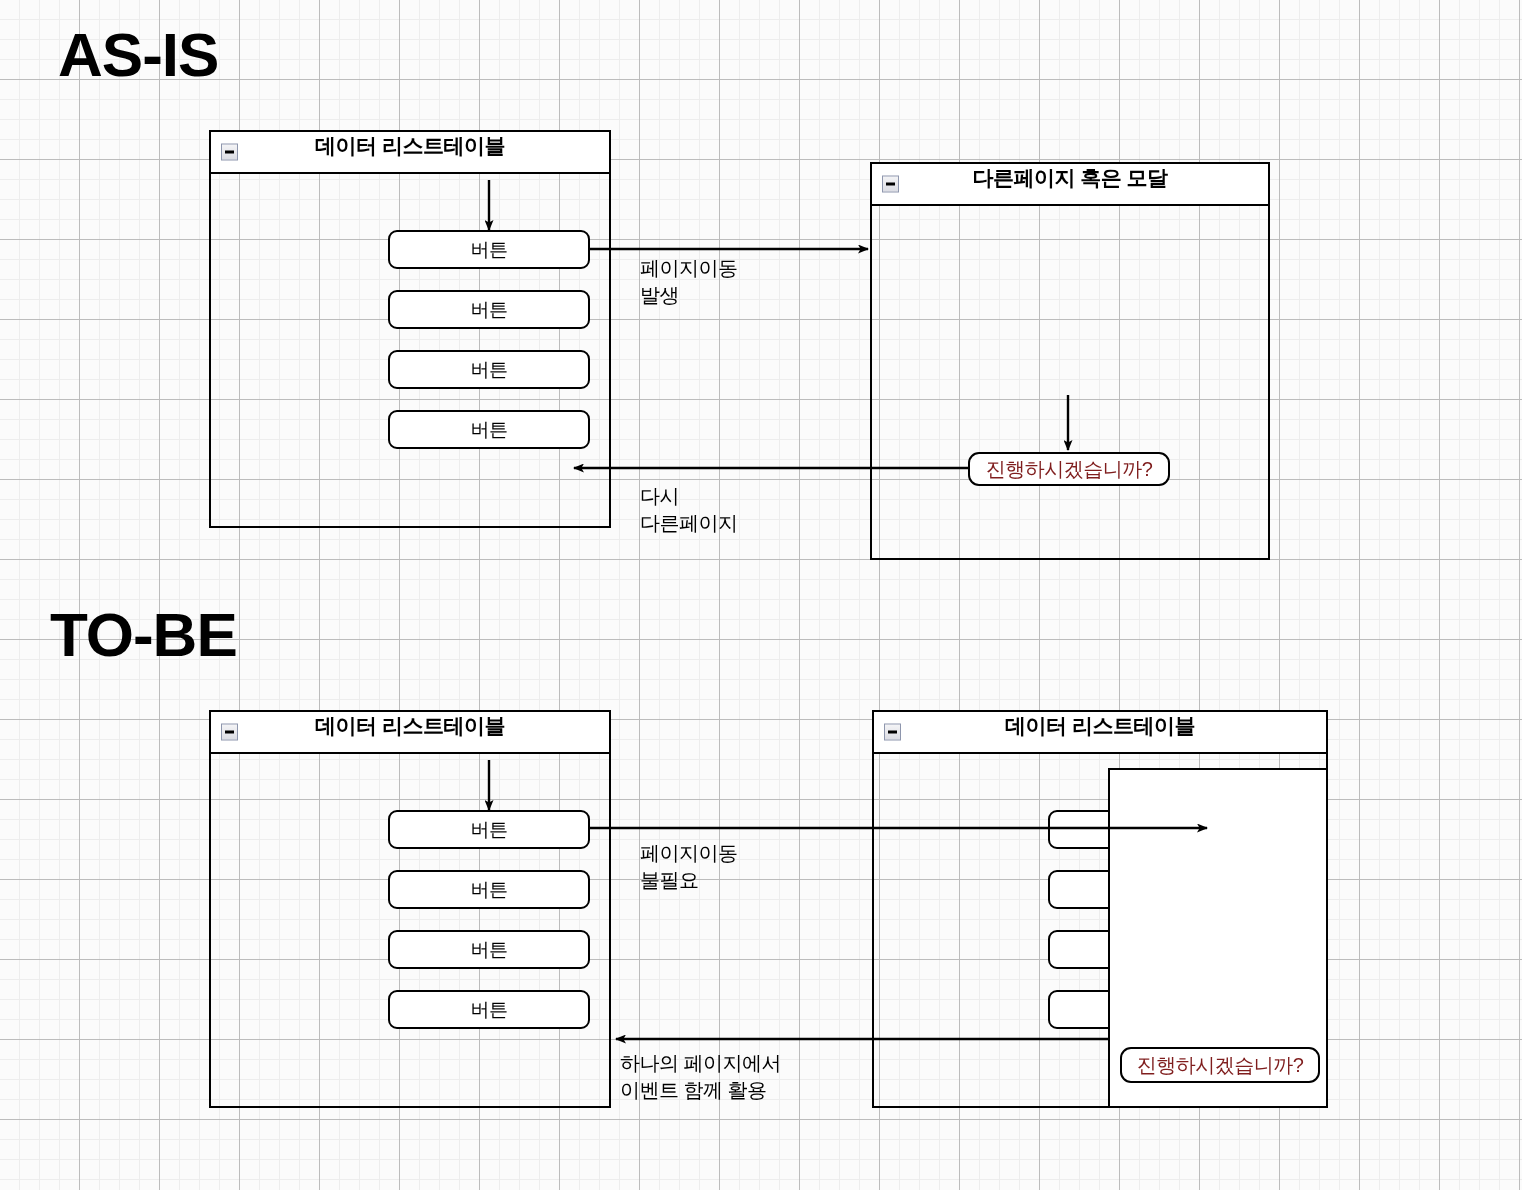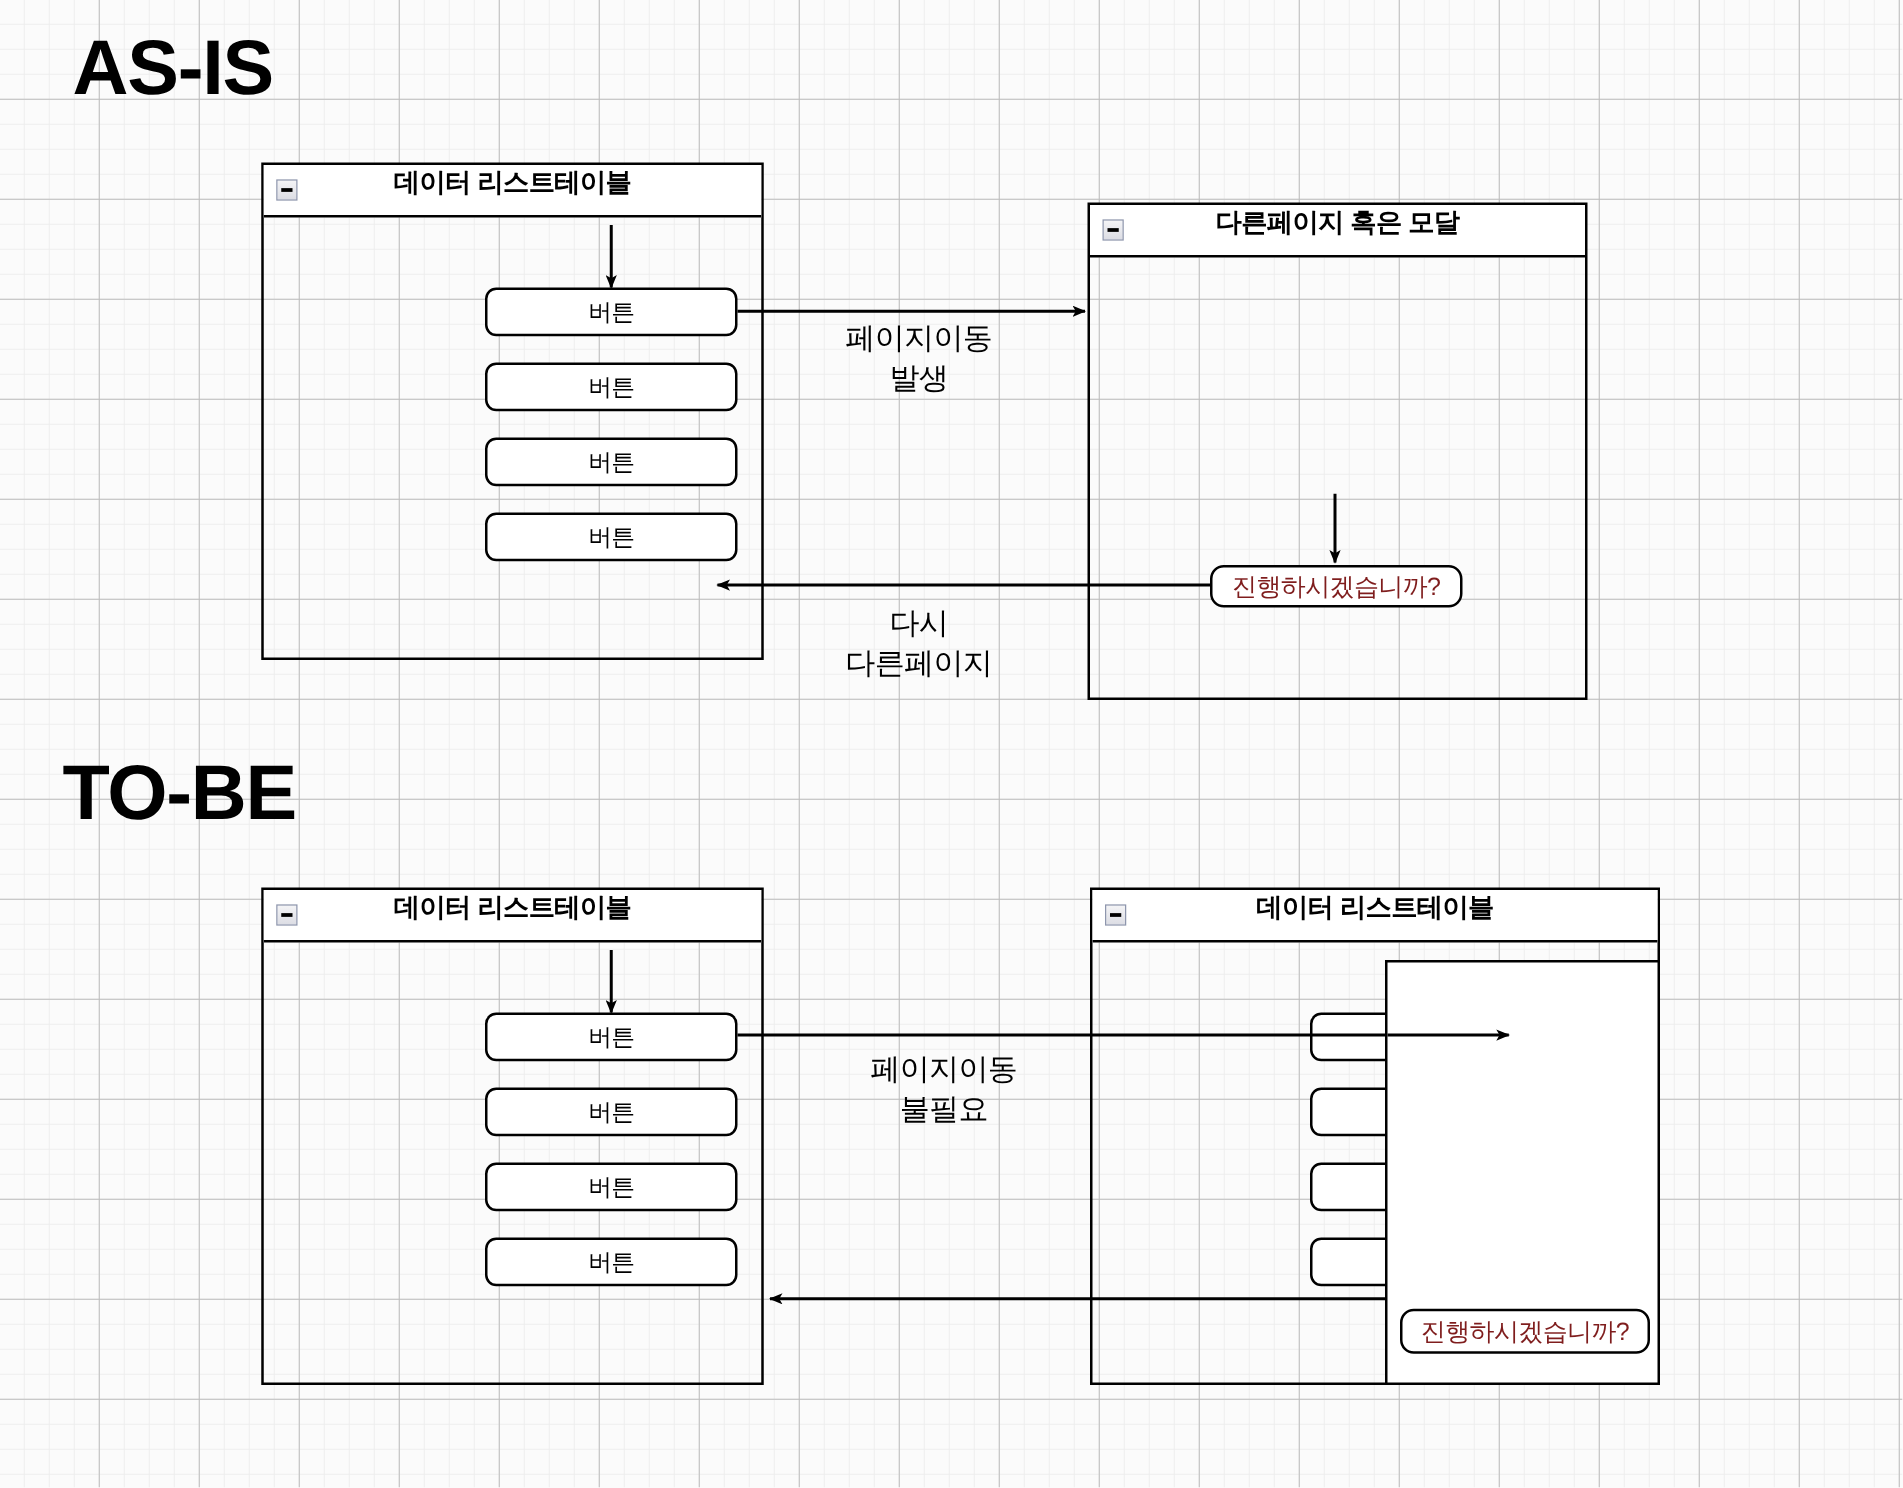--- a/index.html
+++ b/index.html
@@ -144,23 +144,22 @@
     z-index: 10;
     overflow: visible;
   }
   svg.wires-top {
     z-index: 25;
   }
 
   
   .edge-label {
     position: absolute;
-    font-size: 24px;
-    color: #000;
-    text-align: center;
+    font-size: 20px;
+    color: #000;
     line-height: 1.35;
     letter-spacing: -0.5px;
     white-space: pre-line;
     z-index: 12;
     background: rgba(251,251,251,0.0);
   }
 </style>
 </head>
 <body>
 
@@ -223,20 +222,22 @@
       <div class="btn" style="left:174px; top:236px; width:202px; height:39px;">M</div>
     </div>
   </div>
 
   <div class="overlay-panel" style="left:1108px; top:768px; width:220px; height:340px;"></div>
 
   <div class="bubble" style="left:1120px; top:1047px; width:200px; height:36px;">진행하시겠습니까?</div>
 
   <div class="edge-label" style="left:640px; top:840px; width:230px;">페이지이동
 불필요</div>
+  <div class="edge-label" style="left:620px; top:1050px; width:270px;">하나의 페이지에서
+이벤트 함께 활용</div>
 
   <svg class="wires">
     <defs>
       <marker id="arrow" markerWidth="11" markerHeight="9" refX="10" refY="4.5" orient="auto" markerUnits="userSpaceOnUse">
         <path d="M0,0 L11,4.5 L0,9 L2.6,4.5 Z" fill="#000"></path>
       </marker>
       <marker id="arrow-l" markerWidth="11" markerHeight="9" refX="10" refY="4.5" orient="auto" markerUnits="userSpaceOnUse">
         <path d="M0,0 L11,4.5 L0,9 L2.6,4.5 Z" fill="#000"></path>
       </marker>
     </defs>

